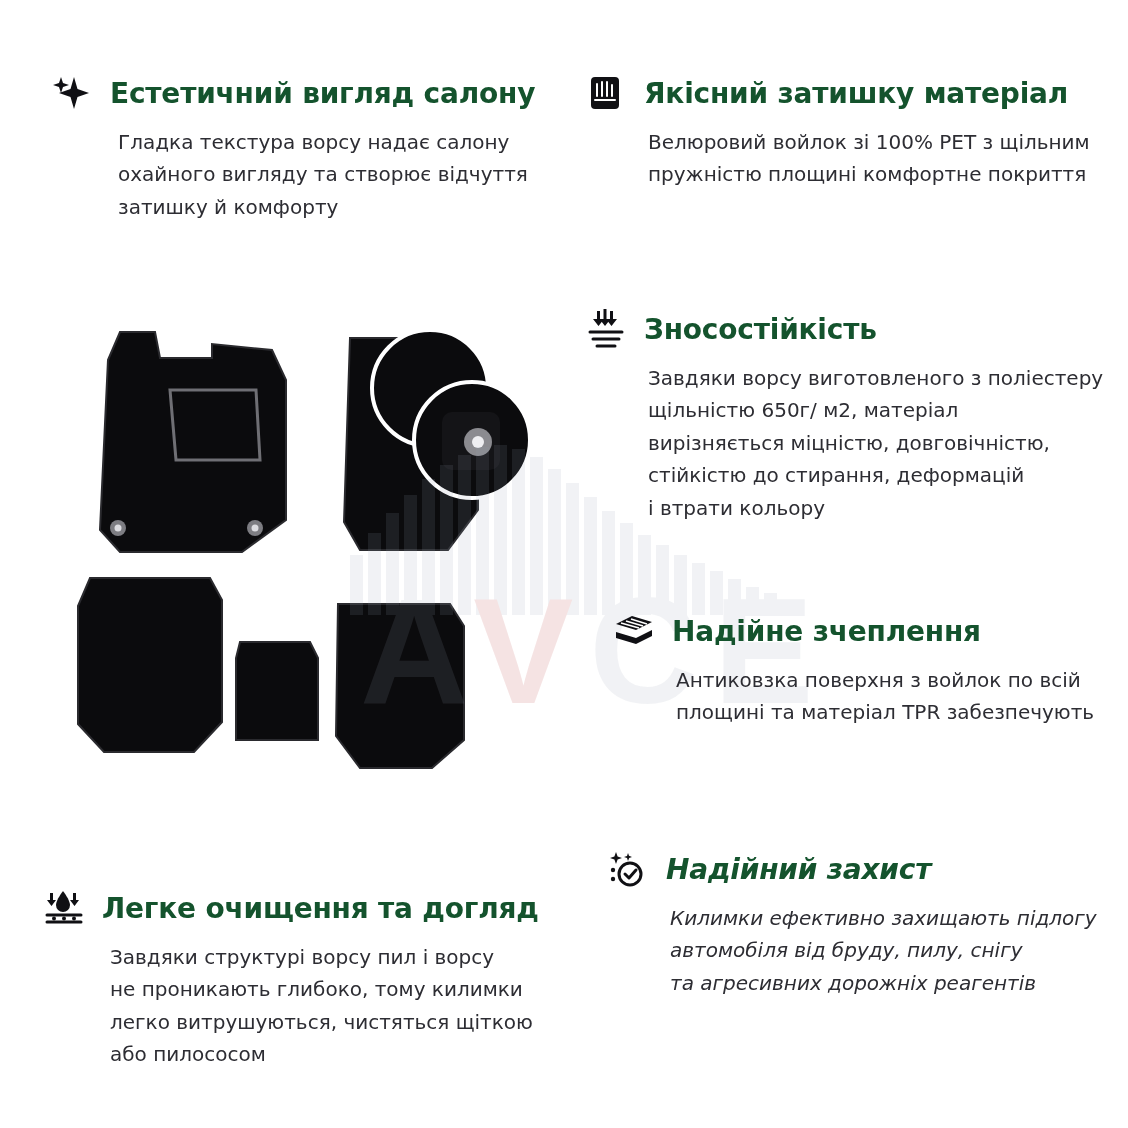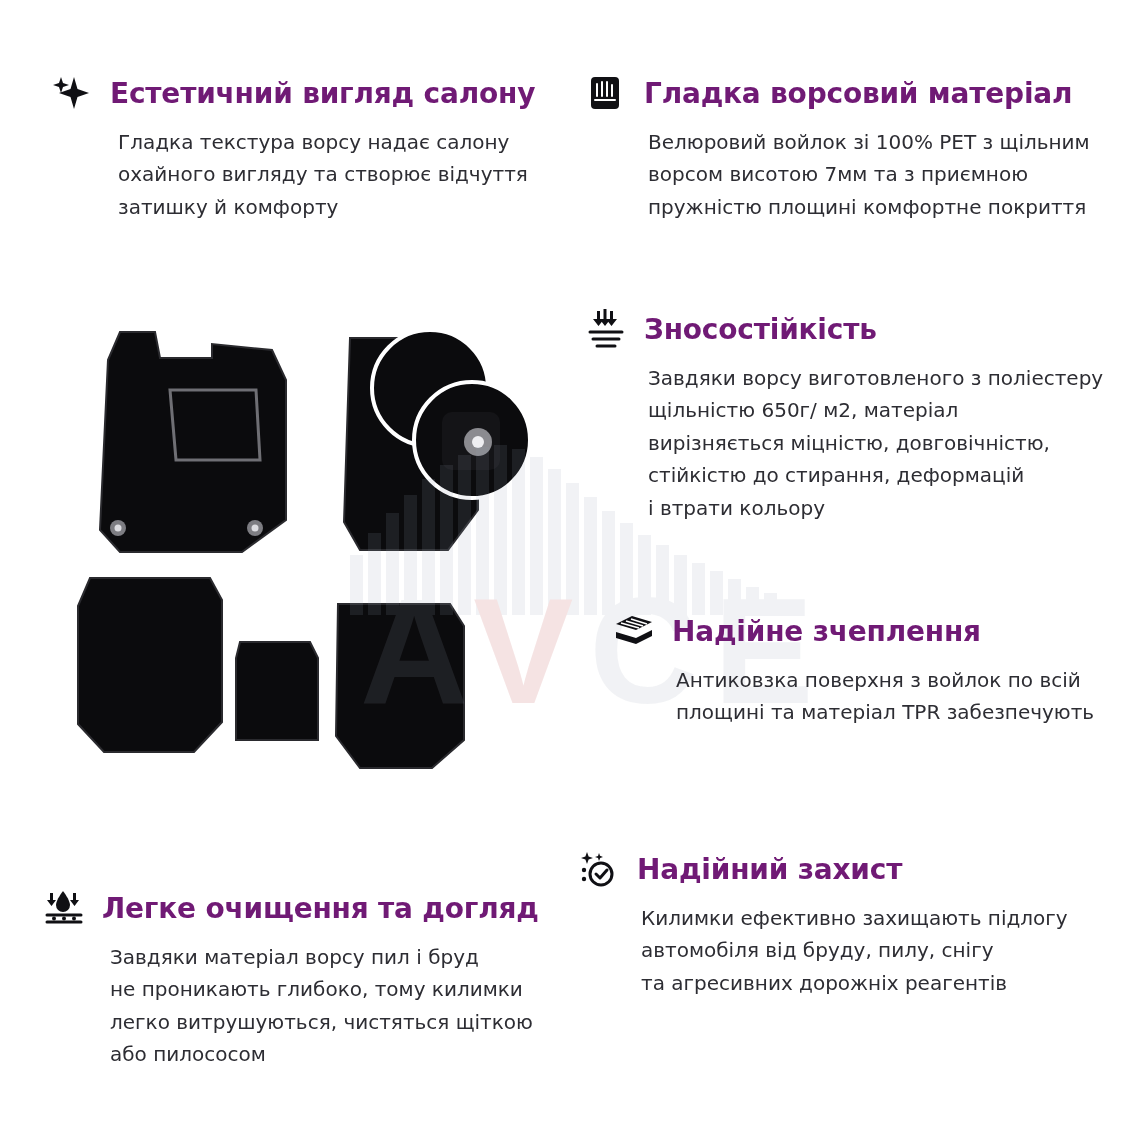--- a/index.html
+++ b/index.html
@@ -25,40 +25,40 @@
     margin-bottom: 10px;
   }
   .feature .icon {
     width: 44px; height: 44px;
     flex: 0 0 44px;
     display: flex; align-items: center; justify-content: center;
   }
   .feature .title {
     font-size: 28px;
     font-weight: 700;
-    color: #701a75;
+    color: #14532d;
     letter-spacing: -0.2px;
     line-height: 1.1;
     white-space: nowrap;
   }
   .feature .body {
     font-size: 20px;
     line-height: 1.62;
     color: #2d2d33;
     font-weight: 400;
   }
   .feature .body div { white-space: nowrap; }
 
   
   #f-aesthetic { left: 50px;  top: 72px;  width: 500px; }
   #f-material  { left: 584px; top: 72px;  width: 520px; }
   #f-wear      { left: 584px; top: 308px; width: 520px; }
   #f-grip      { left: 612px; top: 610px; width: 520px; }
   #f-clean     { left: 42px;  top: 887px; width: 520px; }
-  #f-protect   { left: 577px; top: 848px; width: 520px; }
+  #f-protect   { left: 606px; top: 848px; width: 520px; font-style: italic; }
 
   #f-aesthetic .body, #f-clean .body { padding-left: 68px; }
   #f-material .body, #f-wear .body, #f-grip .body, #f-protect .body { padding-left: 64px; }
 
   
   .watermark {
     position: absolute;
     left: 330px; top: 415px;
     width: 480px; height: 300px;
     opacity: .13;
@@ -173,25 +173,24 @@
           <rect x="7" y="5" width="28" height="32" rx="4" fill="#101014"></rect>
           <g stroke="#ffffff" stroke-width="2" stroke-linecap="round">
             <line x1="13" y1="12" x2="13" y2="24"></line>
             <line x1="18" y1="10" x2="18" y2="24"></line>
             <line x1="23" y1="10" x2="23" y2="24"></line>
             <line x1="28" y1="13" x2="28" y2="24"></line>
             <line x1="11" y1="28" x2="31" y2="28"></line>
           </g>
         </svg>
       </span>
-      <span class="title">Гладка ворсовий матеріал</span>
+      <span class="title">Якісний затишку матеріал</span>
     </div>
     <div class="body">
       <div>Велюровий войлок зі 100% PET з щільним</div>
-      <div>ворсом висотою 7мм та з приємною</div>
       <div>пружністю площині комфортне покриття</div>
     </div>
   </div>
 
   <div class="feature" id="f-wear">
     <div class="head">
       <span class="icon">
         <svg width="44" height="44" viewBox="0 0 44 44">
           <g fill="#101014">
             <path d="M13 3 h3 v8 l4 0 -5.5 7 -5.5 -7 4 0 z"></path>
@@ -253,21 +252,21 @@
           <g fill="#101014">
             <circle cx="12" cy="31.5" r="2"></circle>
               <circle cx="22" cy="31.5" r="2"></circle>
               <circle cx="32" cy="31.5" r="2"></circle>
           </g>
         </svg>
       </span>
       <span class="title">Легке очищення та догляд</span>
     </div>
     <div class="body">
-      <div>Завдяки матеріал ворсу пил і бруд</div>
+      <div>Завдяки структурі ворсу пил і ворсу</div>
       <div>не проникають глибоко, тому килимки</div>
       <div>легко витрушуються, чистяться щіткою</div>
       <div>або пилососом</div>
     </div>
   </div>
 
   <div class="feature" id="f-protect">
     <div class="head">
       <span class="icon">
         <svg width="44" height="44" viewBox="0 0 44 44">

